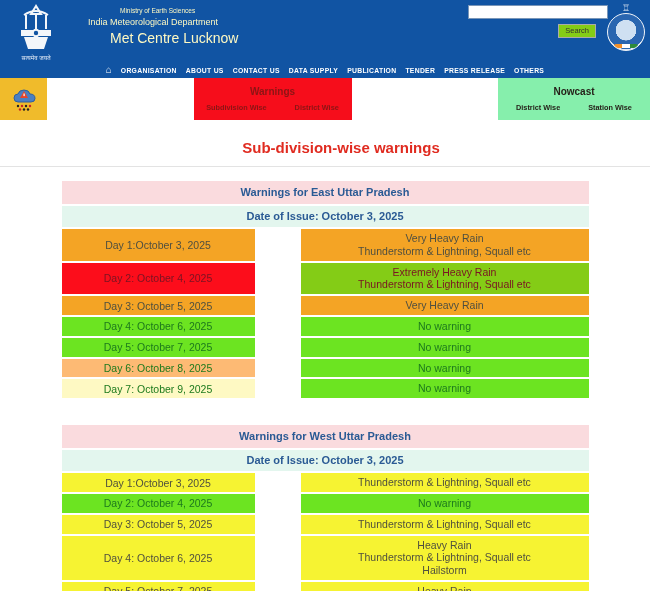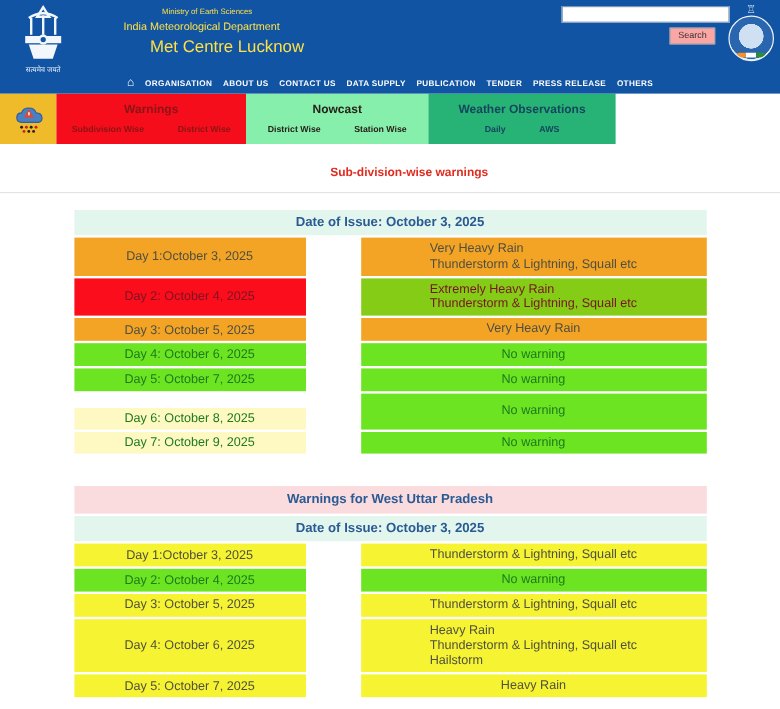--- a/index.html
+++ b/index.html
@@ -4,66 +4,66 @@
 <style>
   * { box-sizing: border-box; margin: 0; padding: 0; }
   html,body { width: 650px; height: 591px; overflow: hidden; background: #fff;
     font-family: "Liberation Sans", sans-serif; }
 
   
   .site-header { position: relative; height: 78px; background: #1154a3; }
   .emblem { position: absolute; left: 10px; top: 3px; width: 52px; height: 62px; text-align: center; }
   .emblem svg { display: block; margin: 0 auto; }
   .emblem-caption { font-size: 6px; color: #e9f0fa; margin-top: 1px; }
-  .org-text { position: absolute; left: 103px; top: 7px; color: #fde047; }
+  .org-text { position: absolute; left: 88px; top: 7px; color: #fef9c3; }
   .org-ministry { font-size: 6.5px; margin-left: 32px; margin-bottom: 3px; }
   .org-dept { font-size: 9px; margin-bottom: 3px; }
   .org-centre { font-size: 14px; margin-left: 22px; }
   .search-area { position: absolute; right: 42px; top: 5px; width: 140px; text-align: right; }
   .search-input { width: 140px; height: 14px; border: 1px solid #7a96b8; background: #fff; font-size: 9px; display: block; }
   .search-btn { margin-top: 3px; margin-right: 12px; font-size: 7.5px; padding: 1px 6px 2px;
-    background: #fca5a5; border: 1px solid #aaa; color: #333; cursor: pointer; }
+    background: #84cc16; border: 1px solid #aaa; color: #333; cursor: pointer; }
   .imd-logo { position: absolute; right: 4px; top: 3px; width: 40px; height: 62px; text-align: center; }
   .imd-mini-emblem { font-size: 9px; color: #f3f6fa; line-height: 10px; }
   .imd-circle { width: 38px; height: 38px; margin: 0 auto; border-radius: 50%;
     background: radial-gradient(circle at 50% 45%, #cfe0f2 0 38%, #2a66b0 39% 70%, #dfe9f5 71% 100%);
     border: 1.5px solid #f0f4f9; position: relative; overflow: hidden; }
   .imd-circle:after { content:""; position:absolute; left: 6px; right: 6px; bottom: 2px; height: 4px;
     background: linear-gradient(90deg,#f2902a 0 33%,#ffffff 33% 66%,#2e8b3a 66% 100%); border-radius: 2px; }
   .main-nav { position: absolute; bottom: 3px; left: 0; right: 0; display: flex;
     justify-content: center; align-items: center; gap: 9px; color: #fff; }
   .home-icon { font-size: 10px; line-height: 10px; color: #fff; cursor: pointer; }
   .nav-link { font-size: 6.8px; font-weight: bold; letter-spacing: .3px; cursor: pointer; white-space: nowrap; }
 
   
-  .menubar { display: flex; height: 42px; }
+  .menubar { display: flex; height: 42px; justify-content: space-between; }
   .m-cell { display: flex; flex-direction: column; justify-content: center; align-items: center; cursor: pointer; }
   .m-icon-cell { width: 47px; cursor: default; }
   .m-warnings { width: 158px; }
   .m-nowcast  { width: 152px; }
   .m-wobs     { width: 156px; }
   .m-forecast { flex: 1; }
   .tab-title { font-size: 10px; font-weight: bold; line-height: 12px; }
   .tab-subs { display: flex; gap: 28px; margin-top: 5px; }
   .tab-sub { font-size: 7.3px; font-weight: bold; }
 
   
-  .page-title { text-align: center; font-size: 10px; font-weight: bold; margin-top: 19px; padding-left: 32px; }
+  .page-title { text-align: center; font-size: 15px; font-weight: bold; margin-top: 19px; padding-left: 32px; }
   .content-rule { border: none; border-top: 1px solid #e3e3e3; margin: 10px 0 0; }
 
   .warn-table { width: 527px; margin: 14px auto 0; }
   .warn-table.second { margin-top: 27px; }
   .t-header { text-align: center; font-size: 11px; font-weight: bold; padding: 5px 0 6px; }
   .t-date   { text-align: center; font-size: 11px; font-weight: bold; padding: 4px 0 5px; margin-top: 2px; }
   .t-body { display: flex; flex-direction: column; gap: 2px; margin-top: 2px; }
   .w-row { display: flex; gap: 2px; }
   .w-day { width: 193px; display: flex; align-items: center; justify-content: center;
     font-size: 10.5px; text-align: center; padding: 3px 2px; }
   .w-text { flex: 1; display: flex; align-items: center; justify-content: center;
-    font-size: 10.5px; text-align: left; white-space: pre-line; line-height: 1.22; padding: 3px 2px; margin-left: 44px; }
+    font-size: 10.5px; text-align: center; white-space: pre-line; line-height: 1.22; padding: 3px 2px; margin-left: 44px; }
 </style>
 </head>
 <body>
 
 <header class="site-header">
   <div class="emblem">
     <svg width="40" height="50" viewBox="0 0 40 50">
       <g fill="none" stroke="#f3f6fa" stroke-width="2">
         <path d="M20 3 l-5 8 h10 z"></path>
         <path d="M8 12 q12 -8 24 0"></path>
@@ -130,35 +130,29 @@
   </div>
 
   <div class="m-cell m-nowcast" style="background:#86efac; color:#26221a">
     <div class="tab-title">Nowcast</div>
     <div class="tab-subs">
       <span class="tab-sub">District Wise</span>
       <span class="tab-sub">Station Wise</span>
     </div>
   </div>
 
-  <div class="m-cell m-wobs" style="background:#27b376; color:#16455e">
-    <div class="tab-title">Weather Observations</div>
-    <div class="tab-subs">
-      <span class="tab-sub">Daily</span>
-      <span class="tab-sub">AWS</span>
-    </div>
-  </div>
 
 </div>
 
 <main>
   <div class="page-title" style="color:#e02b20">Sub-division-wise warnings</div>
   <hr class="content-rule">
 
   <section class="warn-table">
+    <div class="t-header" style="background:#fadbde; color:#2a5a94">Warnings for East Uttar Pradesh</div>
     <div class="t-date" style="background:#e3f6ee; color:#2a5a94">Date of Issue: October 3, 2025</div>
     <div class="t-body" id="tbody-0">
         <div class="w-row">
           <div class="w-day" style="background: rgb(244, 164, 37); color: rgb(79, 79, 64);">Day 1:October 3, 2025</div>
           <div class="w-text" style="background: rgb(244, 164, 37); color: rgb(79, 79, 64);">Very Heavy Rain
 Thunderstorm &amp; Lightning, Squall etc</div>
         </div>
         <div class="w-row">
           <div class="w-day" style="background: rgb(252, 13, 27); color: rgb(122, 20, 35);">Day 2: October 4, 2025</div>
           <div class="w-text" style="background: #84cc16; color: rgb(122, 20, 35);">Extremely Heavy Rain
@@ -170,21 +164,21 @@
         </div>
         <div class="w-row">
           <div class="w-day" style="background: rgb(108, 228, 33); color: rgb(29, 122, 29);">Day 4: October 6, 2025</div>
           <div class="w-text" style="background: rgb(108, 228, 33); color: rgb(29, 122, 29);">No warning</div>
         </div>
         <div class="w-row">
           <div class="w-day" style="background: rgb(108, 228, 33); color: rgb(29, 122, 29);">Day 5: October 7, 2025</div>
           <div class="w-text" style="background: rgb(108, 228, 33); color: rgb(29, 122, 29);">No warning</div>
         </div>
         <div class="w-row">
-          <div class="w-day" style="background: #fef9c3; color: rgb(29, 122, 29); margin-top: 12px;">Day 6: October 8, 2025</div>
+          <div class="w-day" style="background: #fdba74; color: rgb(29, 122, 29);">Day 6: October 8, 2025</div>
           <div class="w-text" style="background: rgb(108, 228, 33); color: rgb(29, 122, 29);">No warning</div>
         </div>
         <div class="w-row">
           <div class="w-day" style="background: #fef9c3; color: rgb(29, 122, 29);">Day 7: October 9, 2025</div>
           <div class="w-text" style="background: rgb(108, 228, 33); color: rgb(29, 122, 29);">No warning</div>
         </div>
       </div>
   </section>
 
   <section class="warn-table second">

